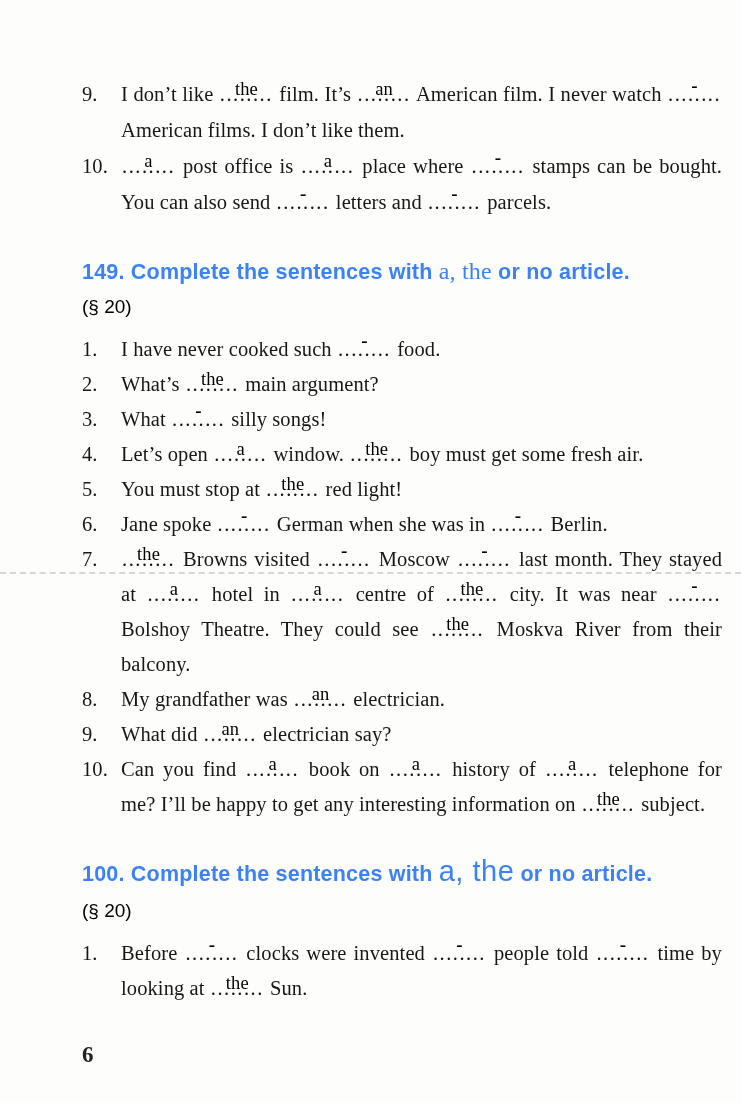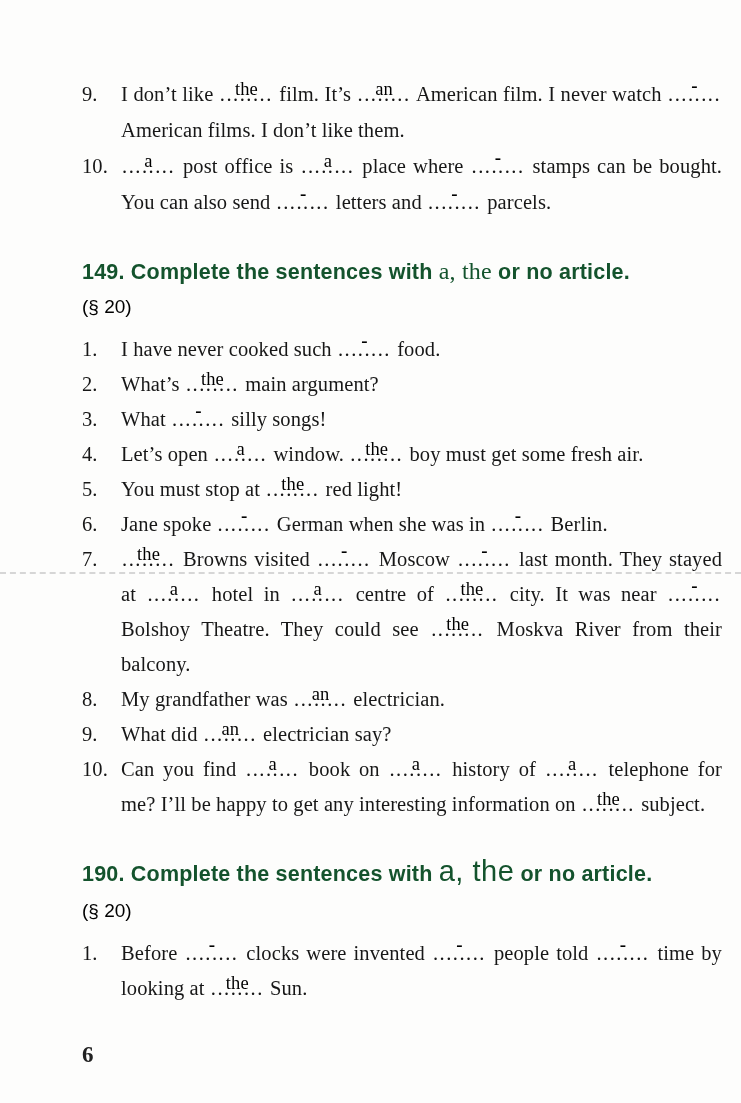--- a/index.html
+++ b/index.html
@@ -55,21 +55,21 @@
     font-size:19px;
   }
   
   .ex-heading{
     font-family:"Liberation Sans",sans-serif;
     font-weight:700;
     font-size:21.5px;
     line-height:30px;
     margin:36px 0 0 0;
     letter-spacing:0.2px;
-    color:#14532d;
+    color:#3b82f6;
   }
   .ex-heading .articles{font-weight:400;}
   .articles.s149{
     font-family:"Liberation Serif",serif;
     font-size:24px;
   }
   .articles.s150{
     font-family:"Liberation Sans",sans-serif;
     font-size:29px;
     font-weight:400;
@@ -121,21 +121,21 @@
         <div class="item"><span class="num">4.</span><span class="body">Let’s open <span class="blank"><span class="ans">a</span><span class="dots">........</span></span> window. <span class="blank"><span class="ans">the</span><span class="dots">........</span></span> boy must get some fresh air.</span></div>
         <div class="item"><span class="num">5.</span><span class="body">You must stop at <span class="blank"><span class="ans">the</span><span class="dots">........</span></span> red light!</span></div>
         <div class="item"><span class="num">6.</span><span class="body">Jane spoke <span class="blank"><span class="ans dash">-</span><span class="dots">........</span></span> German when she was in <span class="blank"><span class="ans dash">-</span><span class="dots">........</span></span> Berlin.</span></div>
         <div class="item"><span class="num">7.</span><span class="body"><span class="blank"><span class="ans">the</span><span class="dots">........</span></span> Browns visited <span class="blank"><span class="ans dash">-</span><span class="dots">........</span></span> Moscow <span class="blank"><span class="ans dash">-</span><span class="dots">........</span></span> last month. They stayed at <span class="blank"><span class="ans">a</span><span class="dots">........</span></span> hotel in <span class="blank"><span class="ans">a</span><span class="dots">........</span></span> centre of <span class="blank"><span class="ans">the</span><span class="dots">........</span></span> city. It was near <span class="blank"><span class="ans dash">-</span><span class="dots">........</span></span> Bolshoy Theatre. They could see <span class="blank"><span class="ans">the</span><span class="dots">........</span></span> Moskva River from their balcony.</span></div>
         <div class="item"><span class="num">8.</span><span class="body">My grandfather was <span class="blank"><span class="ans">an</span><span class="dots">........</span></span> electrician.</span></div>
         <div class="item"><span class="num">9.</span><span class="body">What did <span class="blank"><span class="ans">an</span><span class="dots">........</span></span> electrician say?</span></div>
         <div class="item"><span class="num">10.</span><span class="body">Can you find <span class="blank"><span class="ans">a</span><span class="dots">........</span></span> book on <span class="blank"><span class="ans">a</span><span class="dots">........</span></span> history of <span class="blank"><span class="ans">a</span><span class="dots">........</span></span> telephone for me? I’ll be happy to get any interesting information on <span class="blank"><span class="ans">the</span><span class="dots">........</span></span> subject.</span></div>
       </div>
 
     <h2 class="ex-heading h150">
-      <span class="ex-num">190.</span>
+      <span class="ex-num">100.</span>
       <span>Complete the sentences with</span>
       <span class="articles s150">a, the</span>
       <span>or no article.</span>
     </h2>
     <div class="section-ref">(§ 20)</div>
     <div id="ex150-items" class="items">
         <div class="item"><span class="num">1.</span><span class="body">Before <span class="blank"><span class="ans dash">-</span><span class="dots">........</span></span> clocks were invented <span class="blank"><span class="ans dash">-</span><span class="dots">........</span></span> people told <span class="blank"><span class="ans dash">-</span><span class="dots">........</span></span> time by looking at <span class="blank"><span class="ans">the</span><span class="dots">........</span></span> Sun.</span></div>
       </div>
 
   </div>

